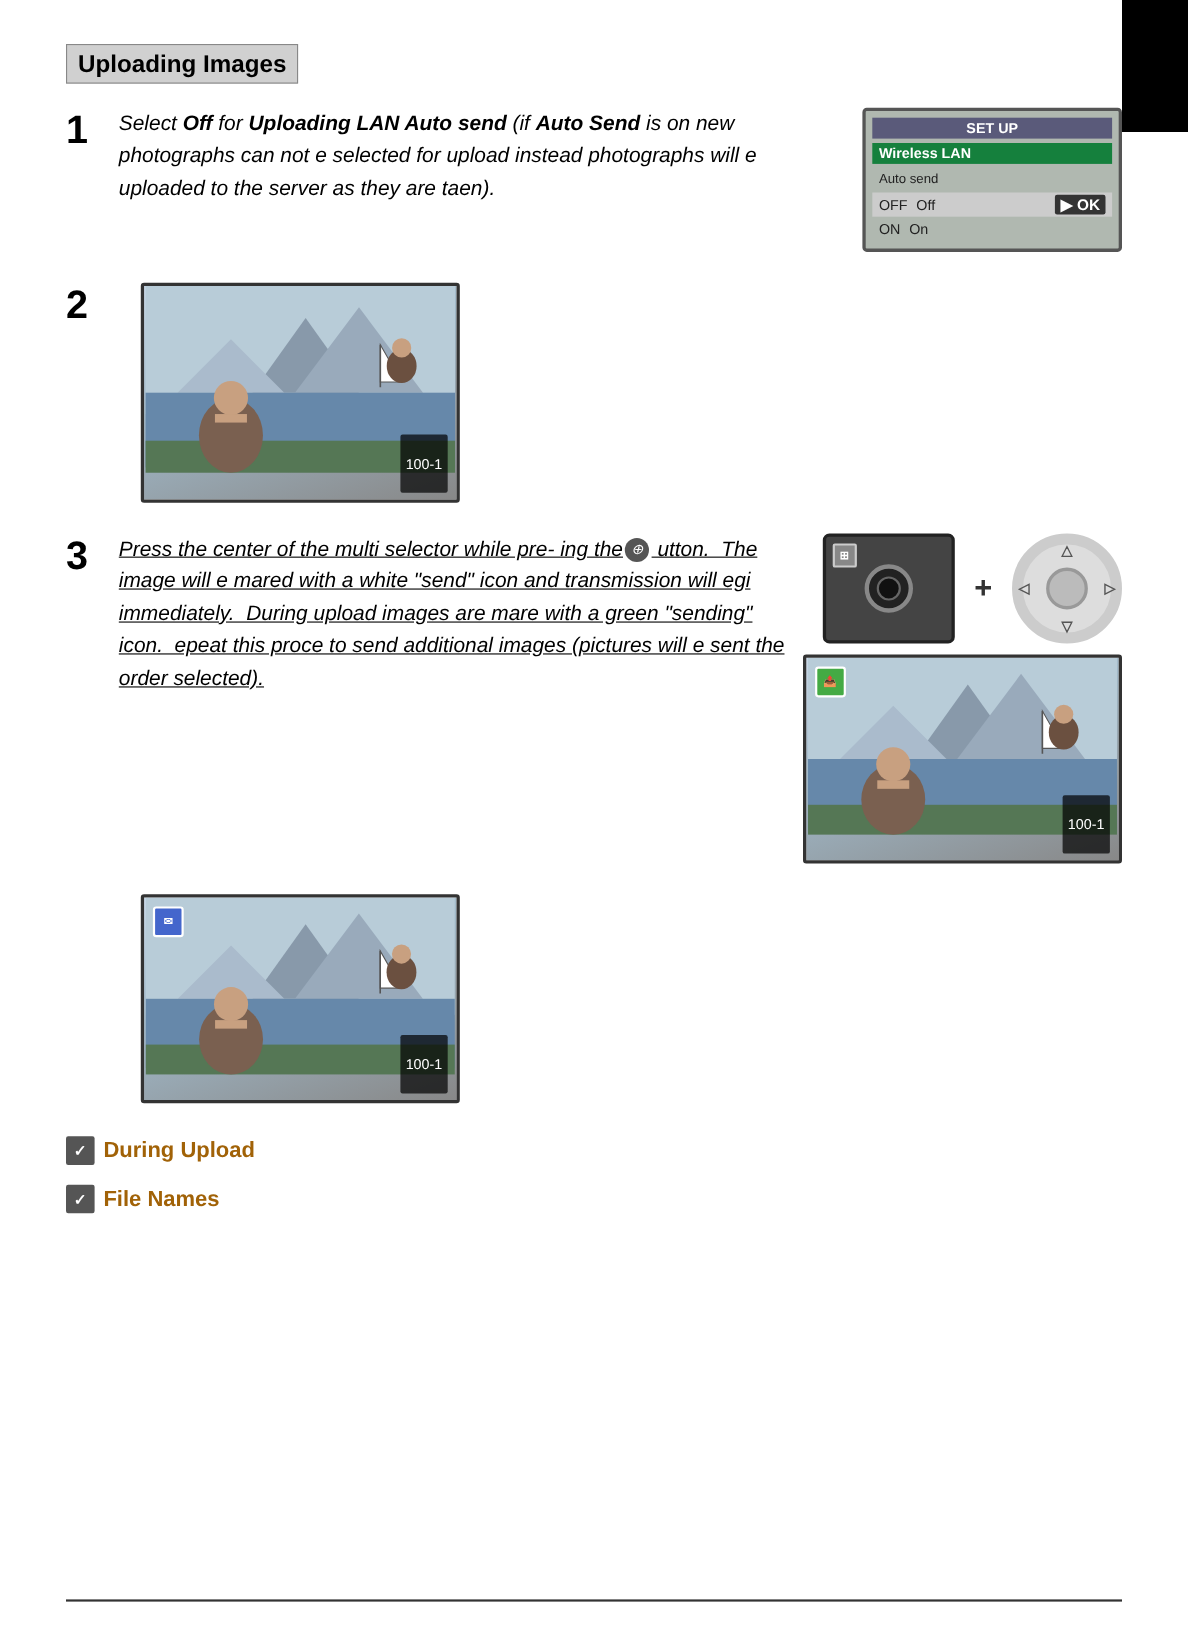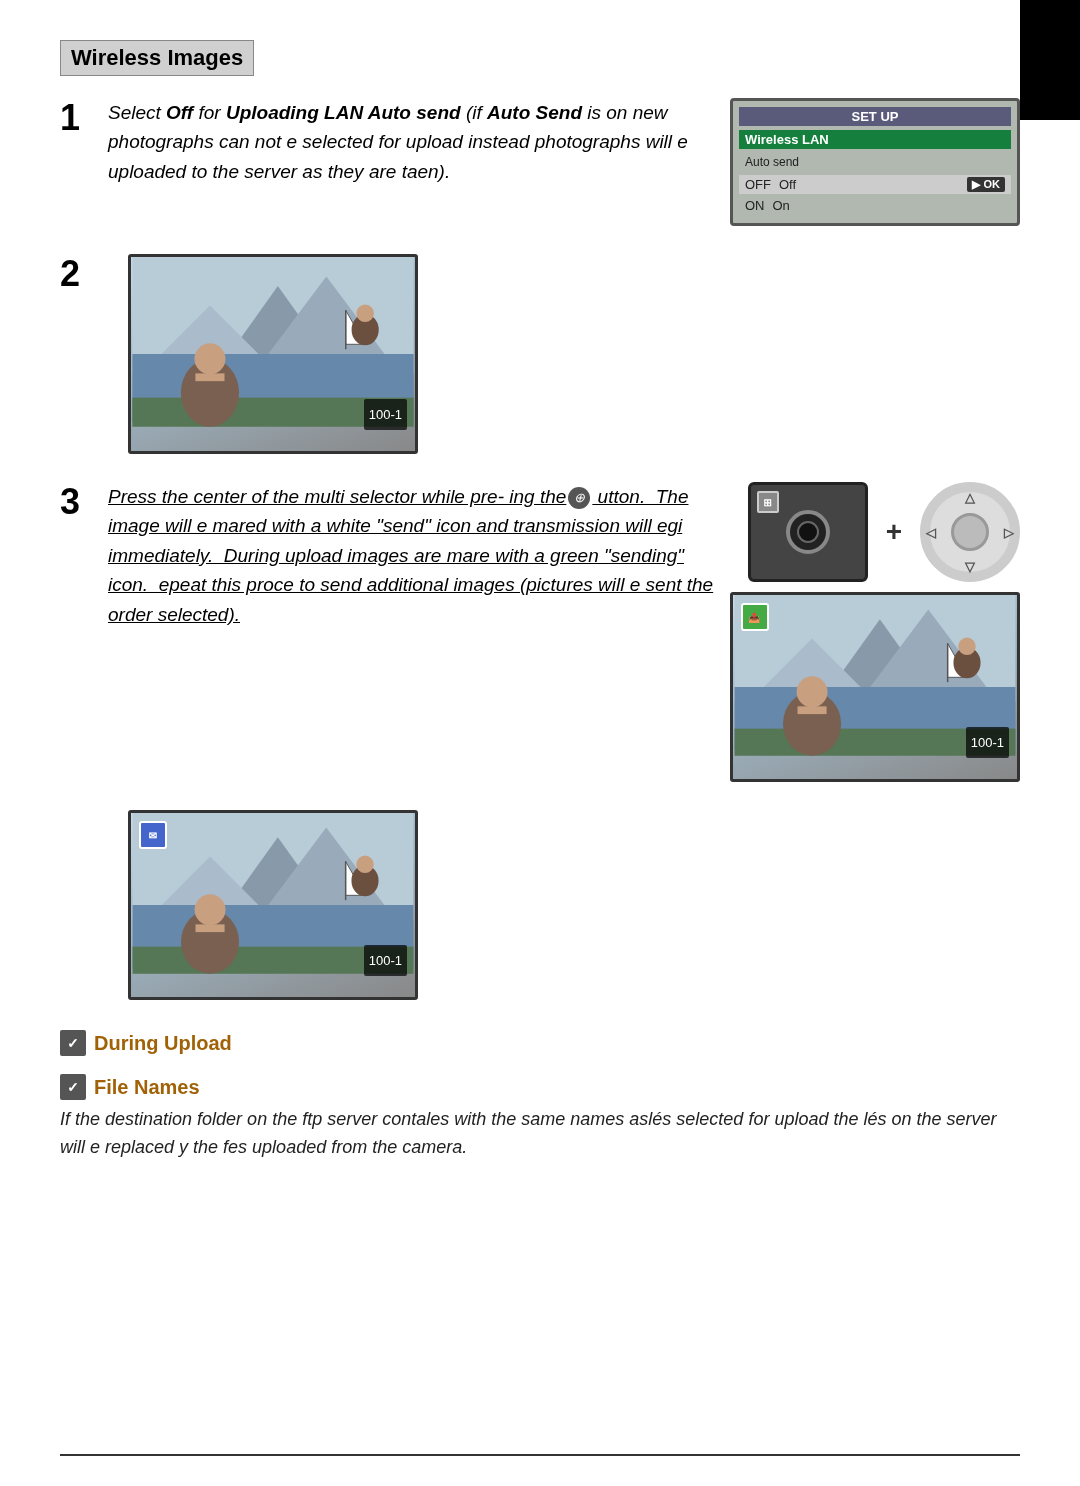--- a/index.html
+++ b/index.html
@@ -66,21 +66,21 @@
     .step-images {
       display: flex;
       flex-direction: column;
       align-items: flex-end;
       gap: 8px;
       margin-left: 20px;
     }
 
     
     .lcd-screen {
-      width: 290px;
+      width: 236px;
       background: #b0b8b0;
       border: 3px solid #555;
       border-radius: 4px;
       padding: 6px;
       font-size: 13px;
     }
 
     .lcd-header {
       background: #5a5a7a;
       color: #fff;
@@ -117,21 +117,21 @@
     }
 
     .lcd-option-row.selected {
       background: #ccc;
     }
 
     .lcd-ok-badge {
       margin-left: auto;
       background: #333;
       color: #fff;
-      font-size: 11px;
+      font-size: 14px;
       padding: 1px 5px;
       border-radius: 2px;
       font-weight: bold;
     }
 
     
     .photo-thumb {
       width: 290px;
       height: 200px;
       background: linear-gradient(160deg, #c8d8e8 0%, #a0b8c8 40%, #888 100%);
@@ -146,26 +146,26 @@
       height: 190px;
       background: linear-gradient(160deg, #c8d8e8 0%, #a0b8c8 40%, #888 100%);
       border: 3px solid #333;
       border-radius: 3px;
       position: relative;
       overflow: hidden;
     }
 
     .photo-counter {
       position: absolute;
-      bottom: 21px;
+      bottom: 6px;
       right: 8px;
       background: rgba(0,0,0,0.7);
       color: #fff;
       font-size: 13px;
-      padding: 8px 5px;
+      padding: 19px 5px;
       border-radius: 2px;
     }
 
     
     .upload-icon-overlay {
       position: absolute;
       top: 8px;
       left: 8px;
       width: 28px;
       height: 28px;
@@ -372,21 +372,21 @@
 
   </style>
 </head>
 <body>
 
 <div class="page">
 
   <div class="corner-black"></div>
 
   <div>
-    <span class="section-header">Wireless Images</span>
+    <span class="section-header">Uploading Images</span>
   </div>
 
   <div class="step-row">
     <div class="step-number">1</div>
     <div class="step-content">
       <span>Select <span class="em-bold">Off</span> <span style="">for</span> <span class="em-bold">Uploading LAN  Auto send</span> <span style="font-style:italic">(if <span class="em-bold">Auto Send</span> is on new photographs can not e selected for upload instead photographs will e uploaded to the server as they are taen).</span></span>
     </div>
     <div class="step-images">
 
       <div class="lcd-screen">
@@ -521,19 +521,18 @@
 
     <div class="note-header">
       <div class="note-icon">✓</div>
       <span class="note-title">During Upload</span>
     </div>
 
     <div class="note-header" style="margin-top:18px;">
       <div class="note-icon">✓</div>
       <span class="note-title">File Names</span>
     </div>
-    <div class="note-body">If the destination folder on the ftp server contales with the same names aslés selected for upload the lés on the server will e replaced y the fes uploaded from the camera.</div>
 
   </div>
 
   <div class="bottom-rule"></div>
 
 </div>
 
 </body></html>

